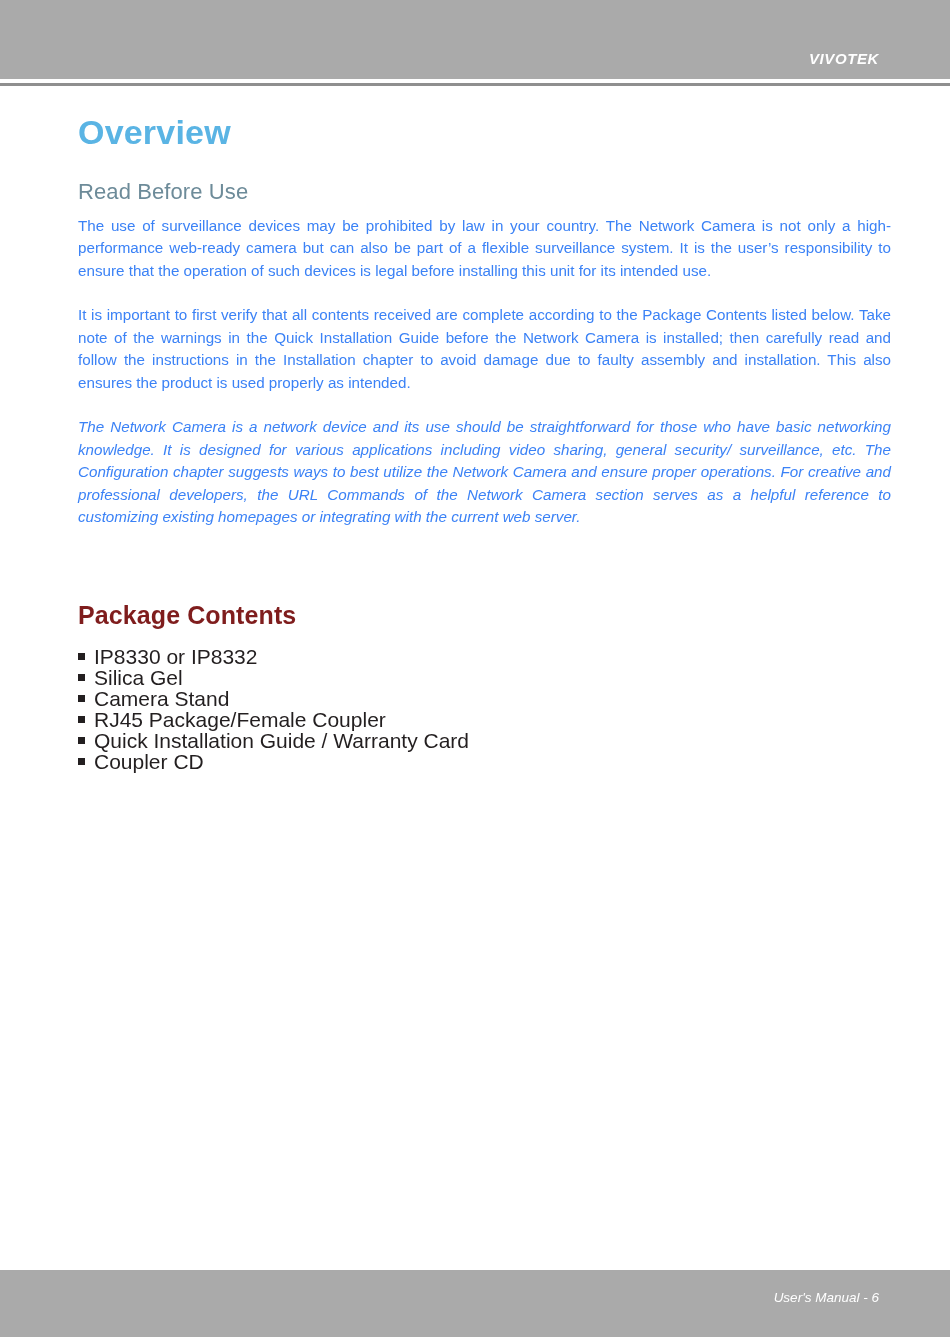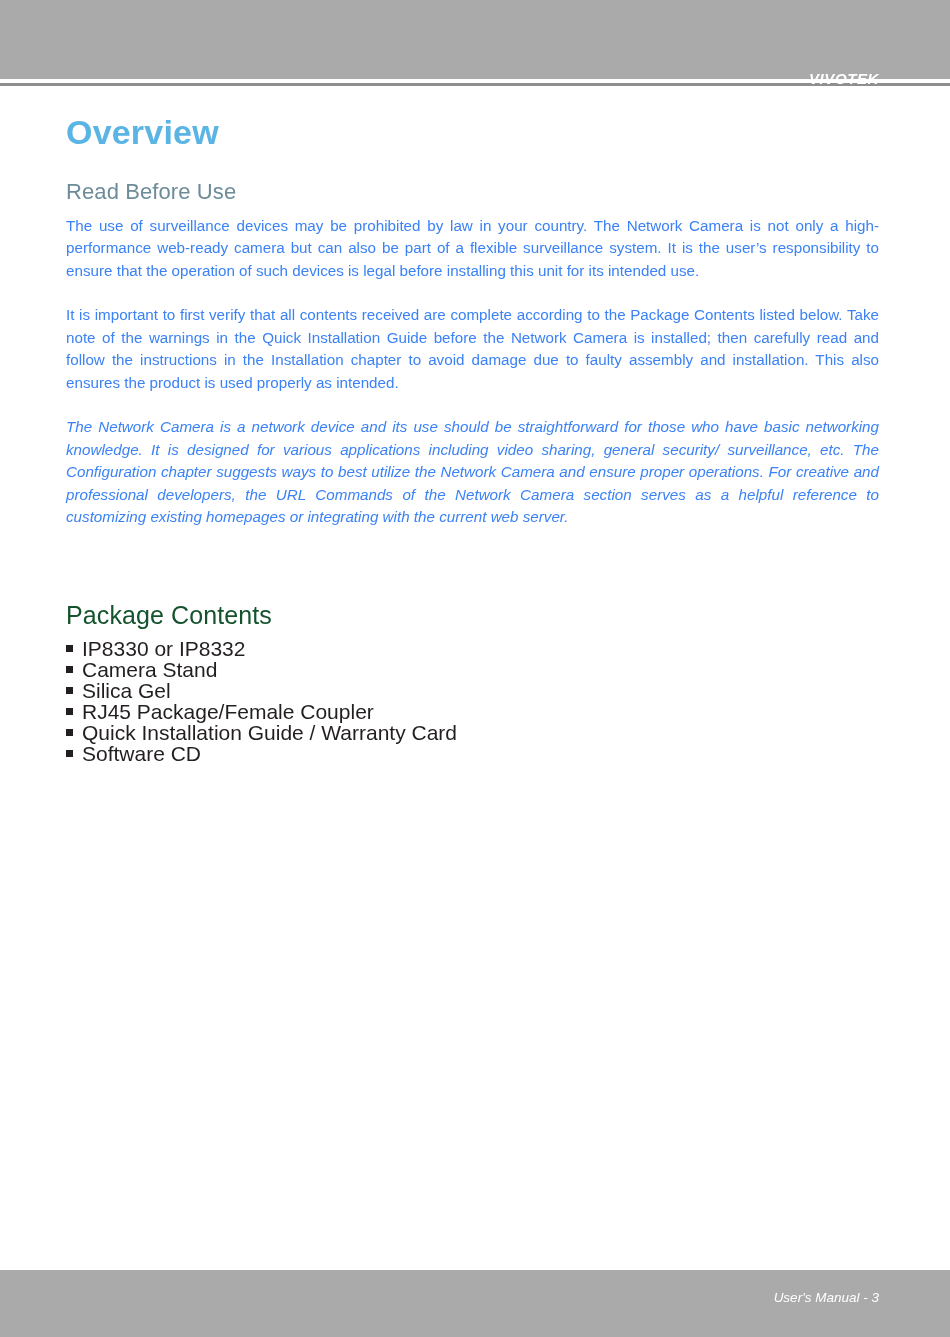--- a/index.html
+++ b/index.html
@@ -40,21 +40,20 @@
   }
   .brand {
     position: absolute;
     right: 71px;
     top: 50px;
     font-style: italic;
     font-weight: bold;
     font-size: 15px;
     letter-spacing: 0.6px;
     color: #ffffff;
-    margin-top: 20px;
   }
   
   .footer-band {
     position: absolute;
     left: 0;
     bottom: 0;
     width: 950px;
     height: 67px;
     background: #aaaaaa;
   }
@@ -62,21 +61,21 @@
     position: absolute;
     right: 71px;
     bottom: 32px;
     font-style: italic;
     font-size: 13.5px;
     color: #ffffff;
   }
   
   .content {
     position: absolute;
-    left: 66px;
+    left: 78px;
     top: 112px;
     width: 813px;
   }
   h1.title {
     margin: 0;
     font-size: 34px;
     font-weight: bold;
     color: #5ab4e4;
     letter-spacing: 0.2px;
     line-height: 1.2;
@@ -93,24 +92,24 @@
     font-size: 15.2px;
     line-height: 22.5px;
     text-align: justify;
     color: #3b82f6;
   }
   p.para:last-of-type {
     margin-bottom: 12px;
     font-style: italic;
   }
   h2.section {
-    margin: 72px 0 8px 0;
+    margin: 72px 0 16px 0;
     font-size: 25px;
-    font-weight: normal;
-    color: #14532d;
+    font-weight: bold;
+    color: #7f1d1d;
     letter-spacing: 0.1px;
   }
   ul.contents-list {
     margin: 0;
     padding: 0;
     list-style: none;
   }
   ul.contents-list li {
     font-size: 21px;
     line-height: 21px;
@@ -144,25 +143,25 @@
     <h2 class="subtitle">Read Before Use</h2>
 
     <p class="para">The use of surveillance devices may be prohibited by law in your country. The Network Camera is not only a high-performance web-ready camera but can also be part of a flexible surveillance system. It is the user’s responsibility to ensure that the operation of such devices is legal before installing this unit for its intended use.</p>
     <p class="para">It is important to first verify that all contents received are complete according to the Package Contents listed below. Take note of the warnings in the Quick Installation Guide before the Network Camera is installed; then carefully read and follow the instructions in the Installation chapter to avoid damage due to faulty assembly and installation. This also ensures the product is used properly as intended.</p>
     <p class="para">The Network Camera is a network device and its use should be straightforward for those who have basic networking knowledge. It is designed for various applications including video sharing, general security/ surveillance, etc. The Configuration chapter suggests ways to best utilize the Network Camera and ensure proper operations. For creative and professional developers, the URL Commands of the Network Camera section serves as a helpful reference to customizing existing homepages or integrating with the current web server.</p>
 
     <h2 class="section">Package Contents</h2>
 
     <ul class="contents-list">
       <li><span class="bullet"></span><span>IP8330 or IP8332</span></li>
+      <li><span class="bullet"></span><span>Silica Gel</span></li>
       <li><span class="bullet"></span><span>Camera Stand</span></li>
-      <li><span class="bullet"></span><span>Silica Gel</span></li>
       <li><span class="bullet"></span><span>RJ45 Package/Female Coupler</span></li>
       <li><span class="bullet"></span><span>Quick Installation Guide / Warranty Card</span></li>
-      <li><span class="bullet"></span><span>Software CD</span></li>
+      <li><span class="bullet"></span><span>Coupler CD</span></li>
     </ul>
 
   </div>
 
   <div class="footer-band"></div>
-  <div class="footer-text">User's Manual - 3</div>
+  <div class="footer-text">User's Manual - 6</div>
 
 </div>
 
 </body></html>

